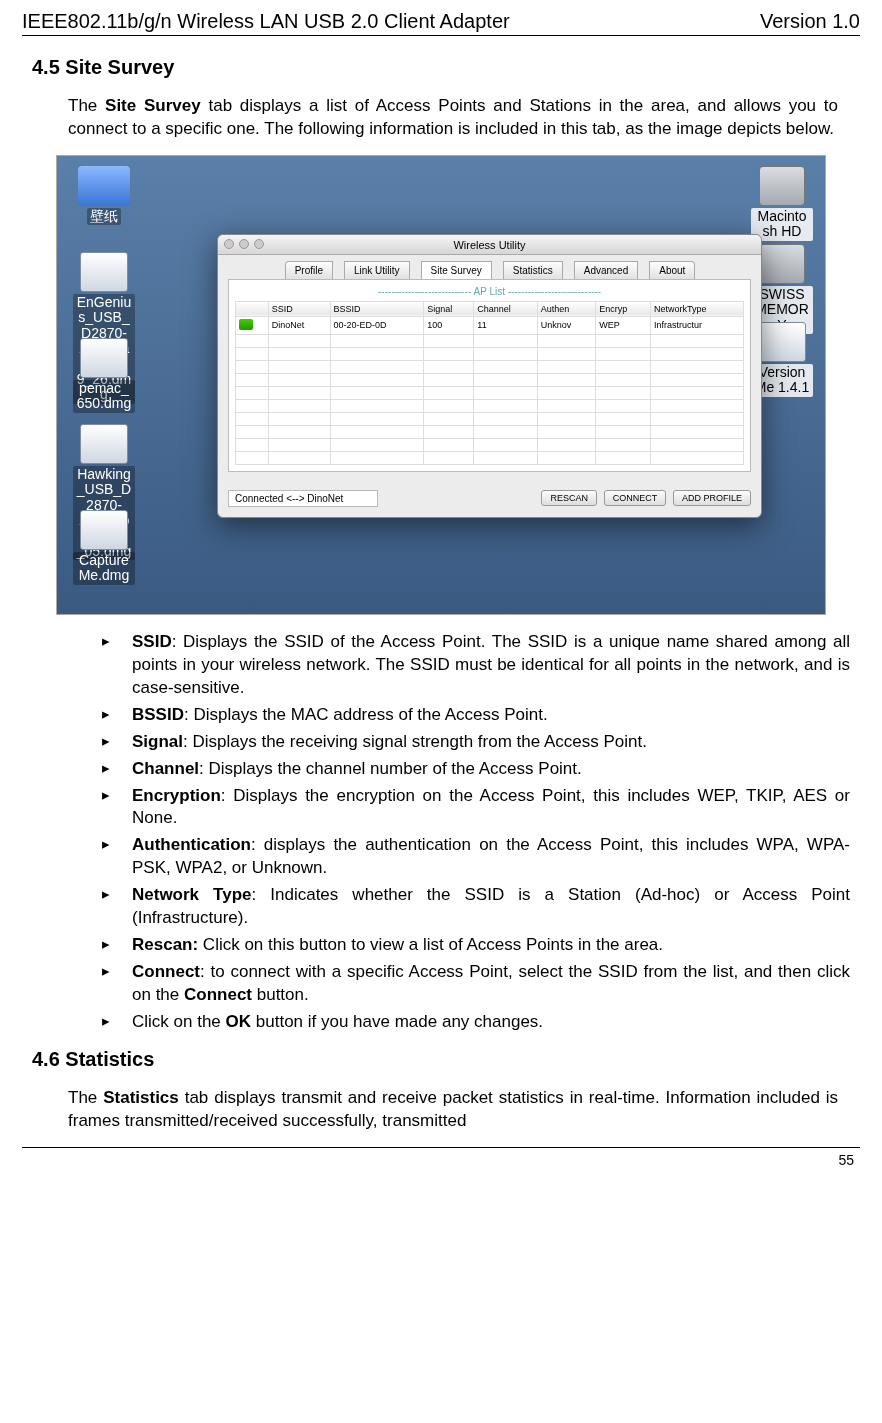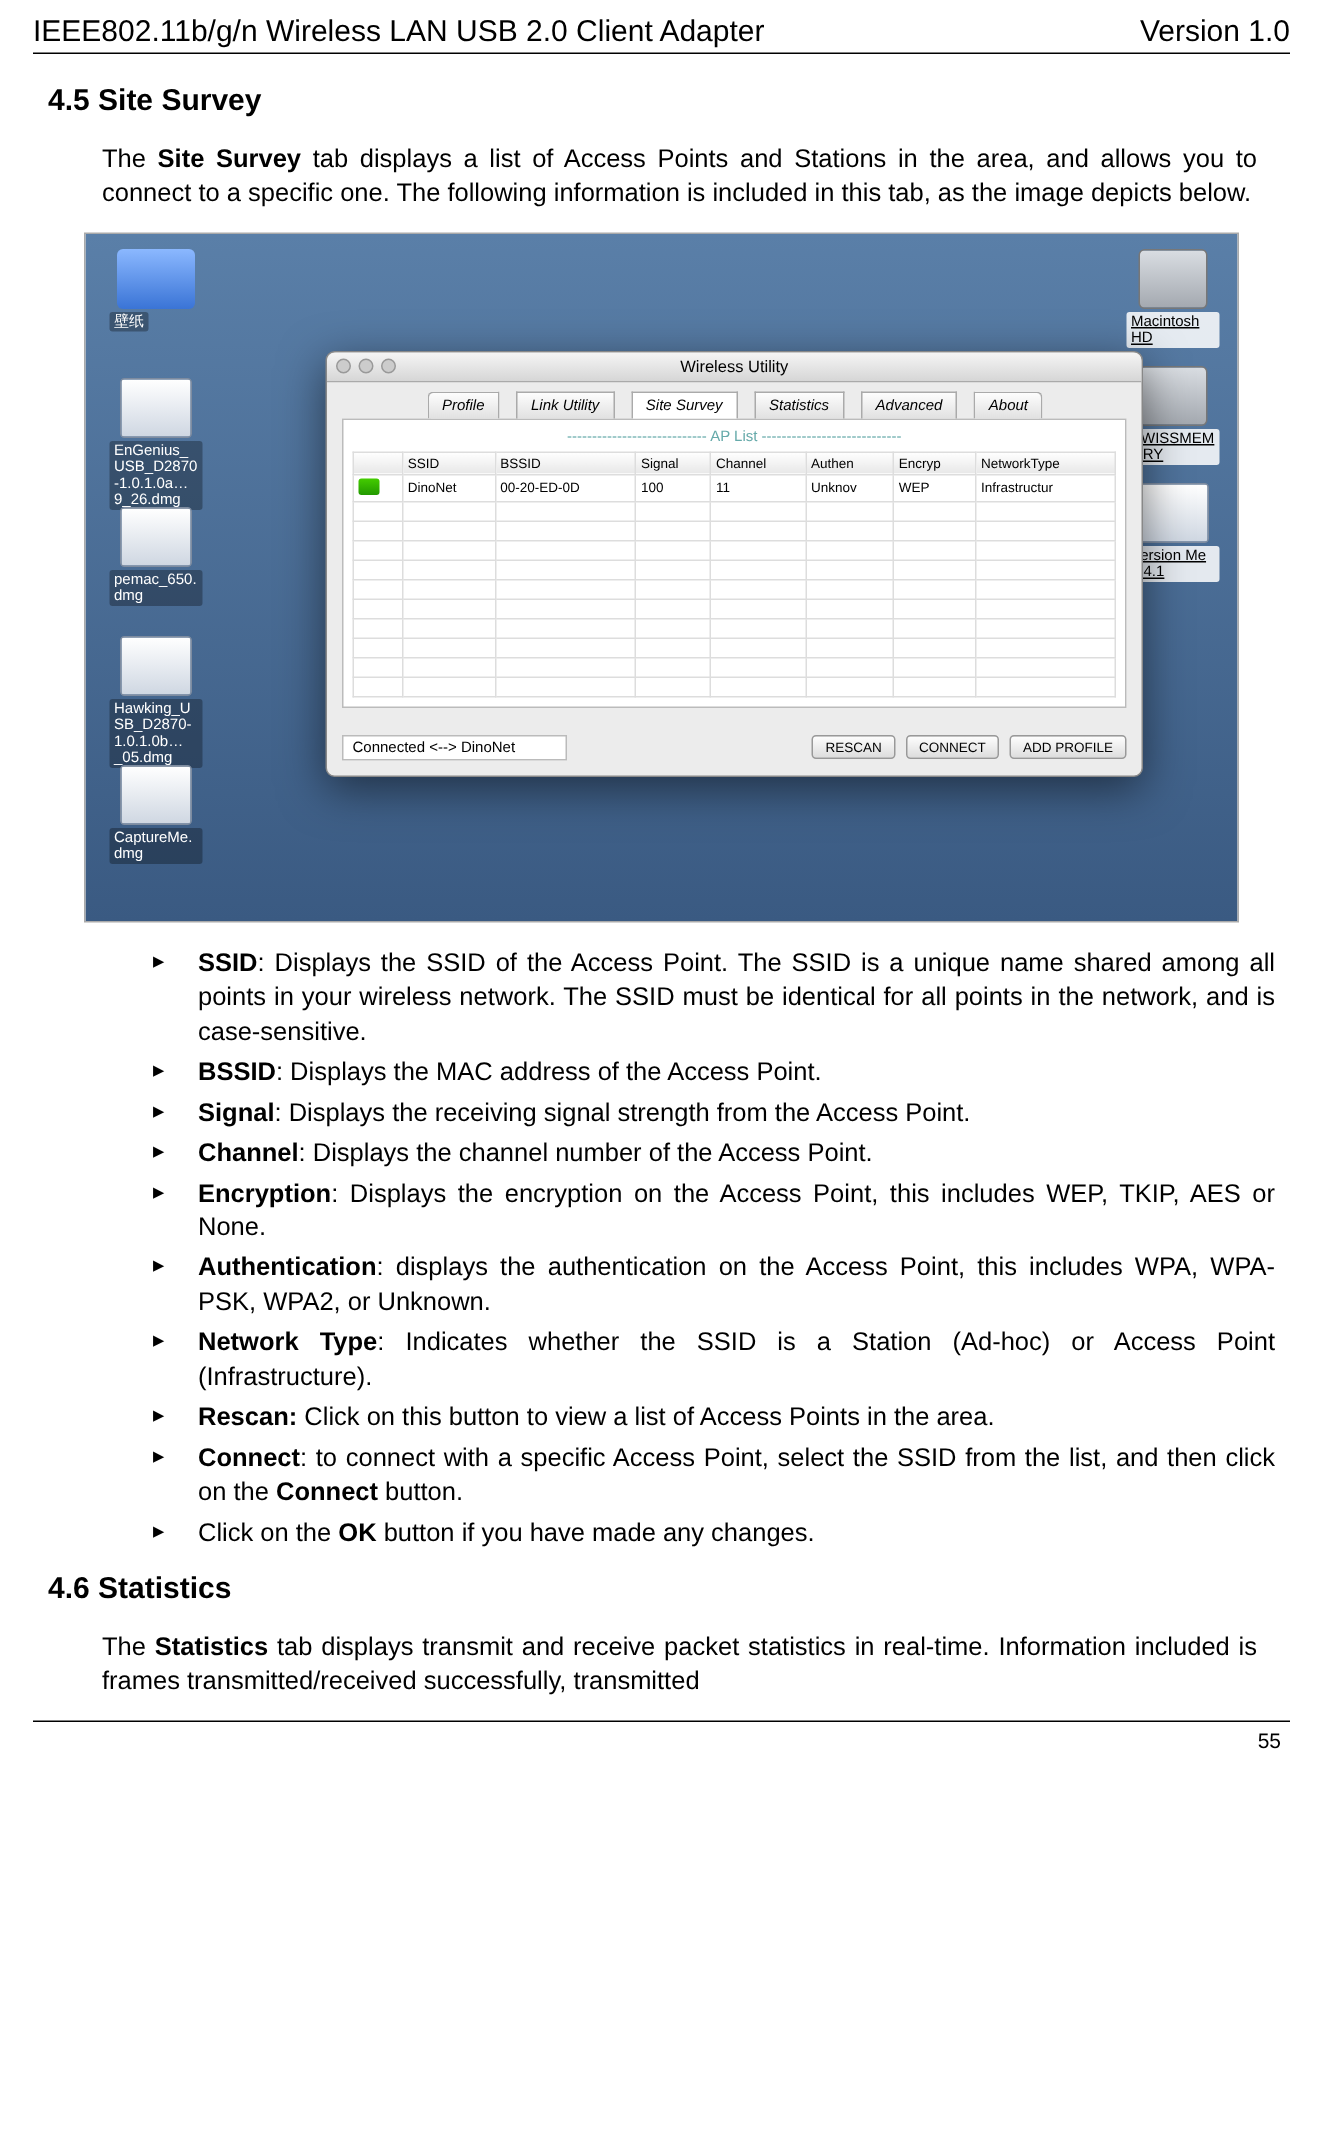--- a/index.html
+++ b/index.html
@@ -67,23 +67,23 @@
     margin: 0 auto 16px auto;
     border: 1px solid #aaa;
     background: linear-gradient(#5a7fa8, #3a5a82);
     position: relative;
     overflow: hidden;
     font-family: "Lucida Grande", Arial, sans-serif;
   }
   .desk-icon {
     position: absolute;
     width: 62px;
-    text-align: left;
+    text-align: center;
     color: #fff;
-    font-size: 10px;
+    font-size: 14px;
   }
   .desk-icon .glyph {
     width: 48px; height: 40px;
     margin: 0 auto 2px auto;
     background: linear-gradient(#fff,#cfd7e2);
     border: 1px solid #7e8ca0;
     border-radius: 3px;
   }
   .desk-icon .folder {
     width: 52px; height: 40px;
@@ -100,21 +100,21 @@
   }
   .desk-icon .label {
     background: rgba(0,0,0,0.3);
     display: inline-block;
     padding: 1px 3px;
     border-radius: 2px;
     line-height: 1.1;
     max-width: 70px;
     word-break: break-word;
   }
-  .desk-icon .label.white { background: rgba(255,255,255,0.85); color:#000;text-decoration:underline; }
+  .desk-icon .label.white { background: rgba(255,255,255,0.85); color:#000; }
 
   .mac-window {
     position: absolute;
     left: 160px; top: 78px;
     width: 545px;
     background: #ececec;
     border: 1px solid #888;
     border-radius: 6px;
     box-shadow: 0 8px 30px rgba(0,0,0,0.5);
   }
@@ -135,21 +135,20 @@
   .traffic span {
     width: 10px; height: 10px; border-radius: 50%;
     background: #ccc; border: 1px solid #999;
   }
   .tabbar {
     display: flex;
     justify-content: center;
     gap: 12px;
     padding: 6px 8px 0 8px;
     font-size: 10px;
-    font-style: italic;
   }
   .tab {
     padding: 3px 9px;
     background: linear-gradient(#fdfdfd,#e1e1e1);
     border: 1px solid #aaa;
     border-bottom: none;
     margin-right: -1px;
   }
   .tab.active { background: #fff; }
   .tab:first-child { border-radius: 4px 0 0 0; }

